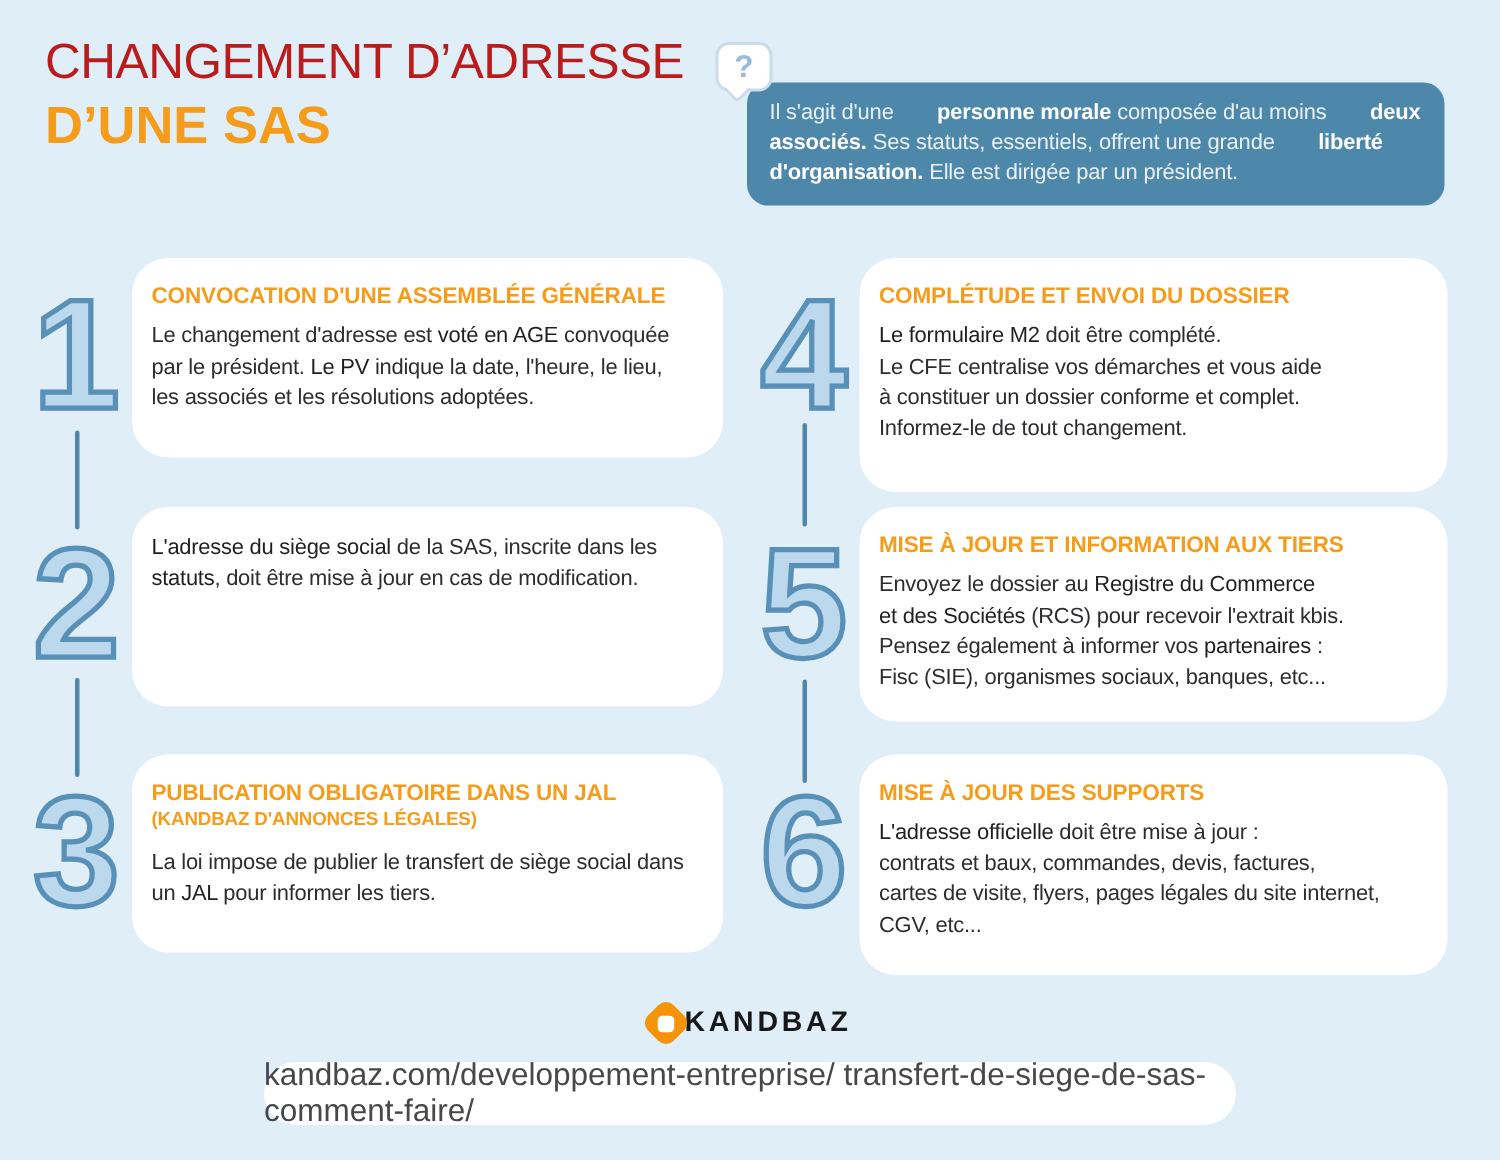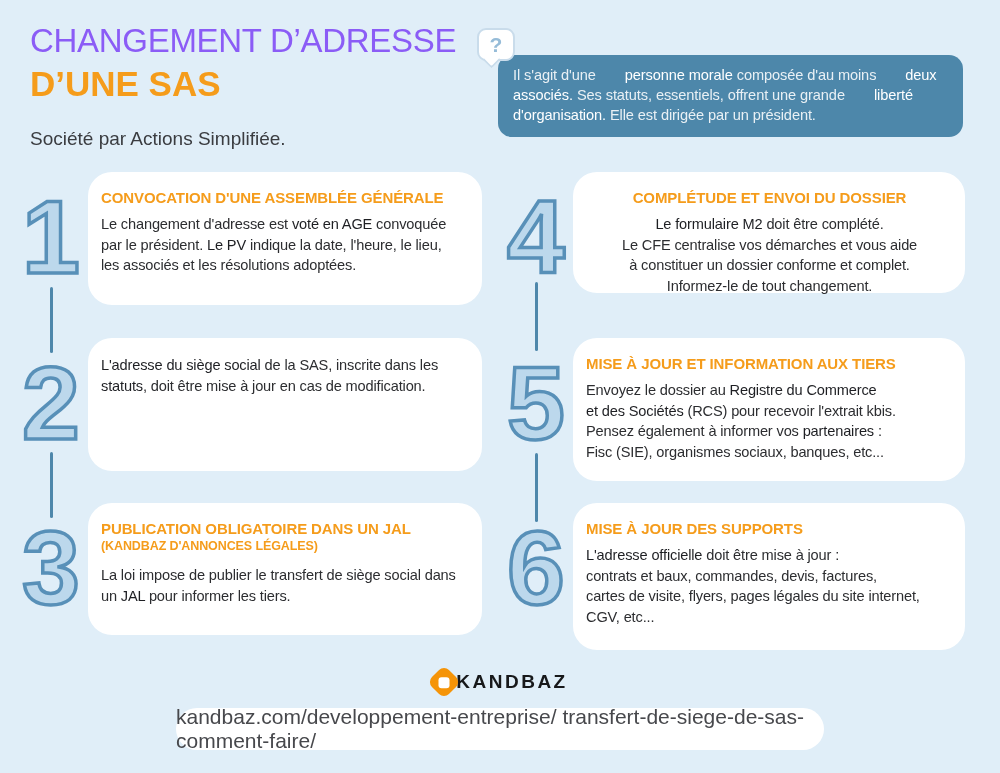--- a/index.html
+++ b/index.html
@@ -5,21 +5,21 @@
   html,body { margin:0; padding:0; background:#e0eef8; }
   .canvas {
     position:relative; width:1000px; height:773px;
     background:#e0eef8; overflow:hidden;
     font-family:"Liberation Sans", sans-serif;
   }
 
   
   .title-block { position:absolute; left:30px; top:24px; }
   .title-block h1 { margin:0; }
-  .t1 { display:block; font-size:33px; font-weight:normal; color:#8b5cf6; letter-spacing:-0.3px; line-height:1.05; }
+  .t1 { display:block; font-size:33px; font-weight:normal; color:#b91c1c; letter-spacing:-0.3px; line-height:1.05; }
   .t2 { display:block; font-size:35px; font-weight:bold; color:#f59c1b; margin-top:7px; line-height:1; }
   .subtitle { margin:27px 0 0 0; font-size:19px; color:#3a3c40; }
 
   
   .qmark {
     position:absolute; left:477px; top:28px; width:38px; height:33px;
     background:#fff; border:2px solid #c9dceb; border-radius:9px;
     display:flex; align-items:center; justify-content:center;
     color:#96bcd8; font-size:21px; font-weight:bold; z-index:3;
     box-sizing:border-box;
@@ -34,21 +34,21 @@
   
   .info-box {
     position:absolute; left:498px; top:55px; width:465px; height:82px;
     background:#4d87aa; border-radius:14px; box-sizing:border-box;
     padding:11px 15px; z-index:2;
   }
   .info-box .rich {
     margin:0; font-size:14.6px; line-height:1.37; color:rgba(255,255,255,0.88);
     white-space:pre-line; letter-spacing:-0.1px;
   }
-  .info-box .rich .bold { font-weight:normal; color:#ffffff;padding-left:25px; }
+  .info-box .rich .bold { font-weight:bold; color:#ffffff;padding-left:25px; }
 
   
   .step-number {
     position:absolute; width:80px; text-align:center;
     font-family:"Liberation Sans", sans-serif; font-weight:bold;
     font-size:104px; line-height:1;
     color:#bcd8ec; -webkit-text-stroke:3.5px #5890b8;
   }
   .n1 { left:11px;  top:185px; }
   .n2 { left:11px;  top:351px; }
@@ -66,21 +66,21 @@
   
   .card {
     position:absolute; background:#ffffff; border-radius:24px;
     box-sizing:border-box; padding:17px 12px 14px 13px;
   }
   .card-l { left:88px;  width:394px; }
   .card-r { left:573px; width:392px; }
   .cl-1 { top:172px; height:133px; }
   .cl-2 { top:338px; height:133px; }
   .cl-3 { top:503px; height:132px; }
-  .cr-4 { top:172px; height:121px;text-align:center; }
+  .cr-4 { top:172px; height:156px; }
   .cr-5 { top:338px; height:143px; }
   .cr-6 { top:503px; height:147px; }
 
   .card-title {
     margin:0 0 8px 0; font-size:15px; font-weight:bold; color:#f59c1b;
     letter-spacing:-0.1px; white-space:nowrap;
   }
   .card-title.tight { margin-bottom:2px; }
   .card-sub {
     margin:0 0 12px 0; font-size:12.5px; font-weight:bold; color:#f59c1b;
@@ -115,21 +115,20 @@
 </head>
 <body>
 
 <div class="canvas">
 
   <div class="title-block">
     <h1>
       <span class="t1">CHANGEMENT D’ADRESSE</span>
       <span class="t2">D’UNE SAS</span>
     </h1>
-    <p class="subtitle">Société par Actions Simplifiée.</p>
   </div>
 
   <div class="qmark">
     <span>?</span>
   </div>
 
   <div class="info-box">
     <p class="rich"><span>Il s'agit d'une </span><span class="bold">personne morale</span><span> composée d'au moins </span><span class="bold">deux
 associés.</span><span> Ses statuts, essentiels, offrent une grande </span><span class="bold">liberté
 d'organisation.</span><span> Elle est dirigée par un président.</span></p>

